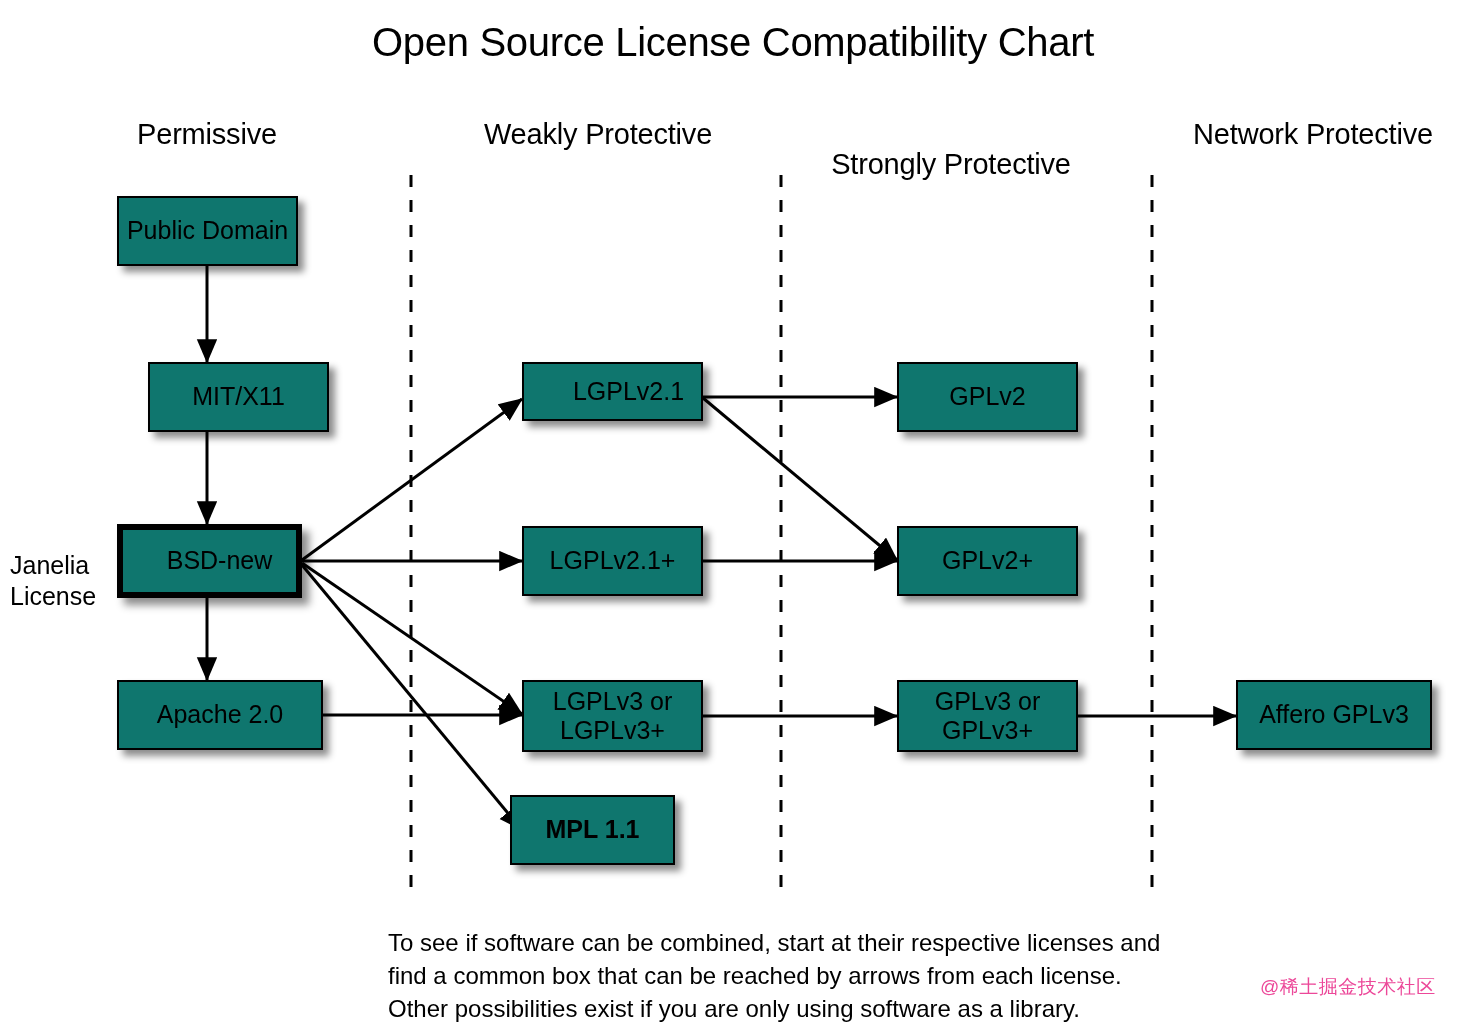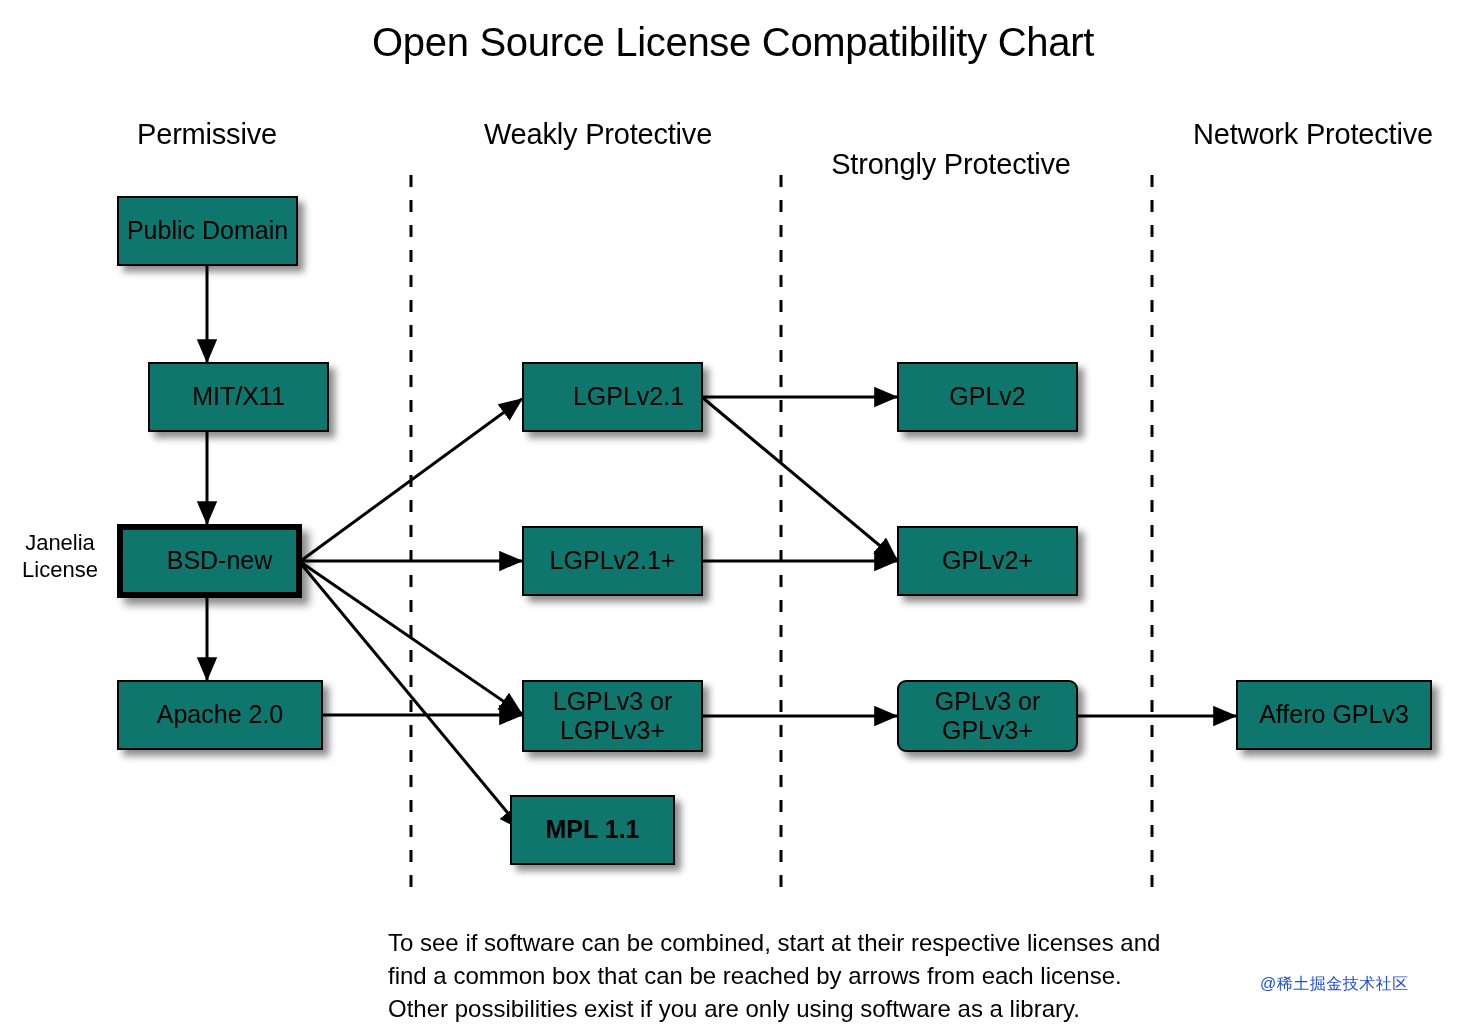--- a/index.html
+++ b/index.html
@@ -76,41 +76,42 @@
   }
   .node-box.highlight {
     border-width: 6px;
     box-shadow: 7px 7px 8px rgba(0,0,0,0.45);
     padding-left: 20px;
   }
 
   
   .side-note {
     position: absolute;
-    font-size: 22px;
+    font-size: 25px;
     line-height: 1.22;
-    text-align: center;
+    text-align: left;
     white-space: pre-line;
     z-index: 4;
+    margin-top: 20px;
   }
 
   
   .footnote {
     position: absolute;
     font-size: 24px;
     line-height: 1.38;
     white-space: pre-line;
     text-align: left;
   }
 
   
   .watermark {
     position: absolute;
-    font-size: 16px;
-    color: #1d4ed8;
+    font-size: 19px;
+    color: #ec4899;
     white-space: nowrap;
     letter-spacing: 0.5px;
   }
 </style>
 </head>
 <body>
 
 <div id="chart-root">
 
   <div class="chart-title">Open Source License Compatibility Chart</div>
@@ -148,28 +149,28 @@
         <line x1="703" y1="716" x2="897" y2="716" stroke="#000000" stroke-width="3" marker-end="url(#arrowhead)"></line>
         <line x1="1078" y1="716" x2="1236" y2="716" stroke="#000000" stroke-width="3" marker-end="url(#arrowhead)"></line>
       </g>
   </svg>
 
   <div id="node-layer">
       <div class="node-box" style="left: 117px; top: 196px; width: 181px; height: 70px;">Public Domain</div>
       <div class="node-box" style="left: 117px; top: 362px; width: 181px; height: 70px; margin-left: 31px;">MIT/X11</div>
       <div class="node-box highlight" style="left: 117px; top: 524px; width: 185px; height: 74px;">BSD-new</div>
       <div class="node-box" style="left: 117px; top: 680px; width: 206px; height: 70px;">Apache 2.0</div>
-      <div class="node-box" style="left: 522px; top: 362px; width: 181px; height: 70px; padding-left: 32px;">LGPLv2.1</div>
+      <div class="node-box" style="left: 522px; top: 362px; width: 181px; height: 59px; padding-left: 32px;">LGPLv2.1</div>
       <div class="node-box" style="left: 522px; top: 526px; width: 181px; height: 70px;">LGPLv2.1+</div>
       <div class="node-box" style="left: 522px; top: 680px; width: 181px; height: 72px;">LGPLv3 or
 LGPLv3+</div>
       <div class="node-box" style="left: 510px; top: 795px; width: 165px; height: 70px; font-weight: bold;">MPL 1.1</div>
       <div class="node-box" style="left: 897px; top: 362px; width: 181px; height: 70px;">GPLv2</div>
       <div class="node-box" style="left: 897px; top: 526px; width: 181px; height: 70px;">GPLv2+</div>
-      <div class="node-box" style="left: 897px; top: 680px; width: 181px; height: 72px; border-radius: 9px;">GPLv3 or
+      <div class="node-box" style="left: 897px; top: 680px; width: 181px; height: 72px;">GPLv3 or
 GPLv3+</div>
       <div class="node-box" style="left: 1236px; top: 680px; width: 196px; height: 70px;">Affero GPLv3</div>
     </div>
 
   <div id="annotation-layer">
       <div class="side-note" style="left: 10px; top: 530px; width: 100px;">Janelia
 License</div>
     </div>
 
   <div class="footnote" style="left:388px; top:926px; width:800px;">To see if software can be combined, start at their respective licenses and

